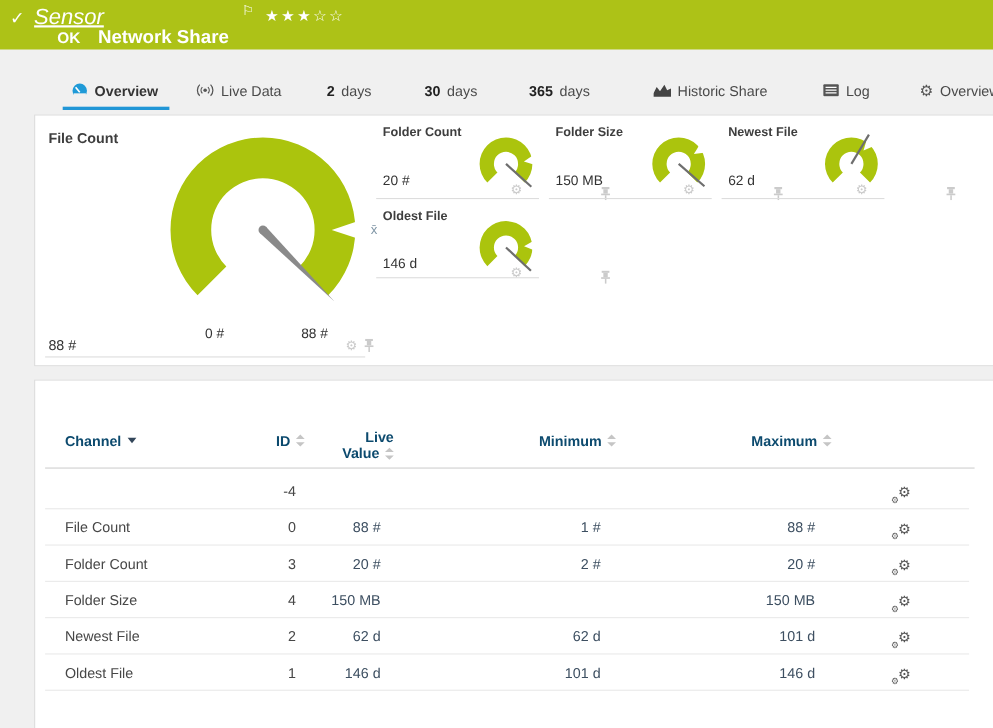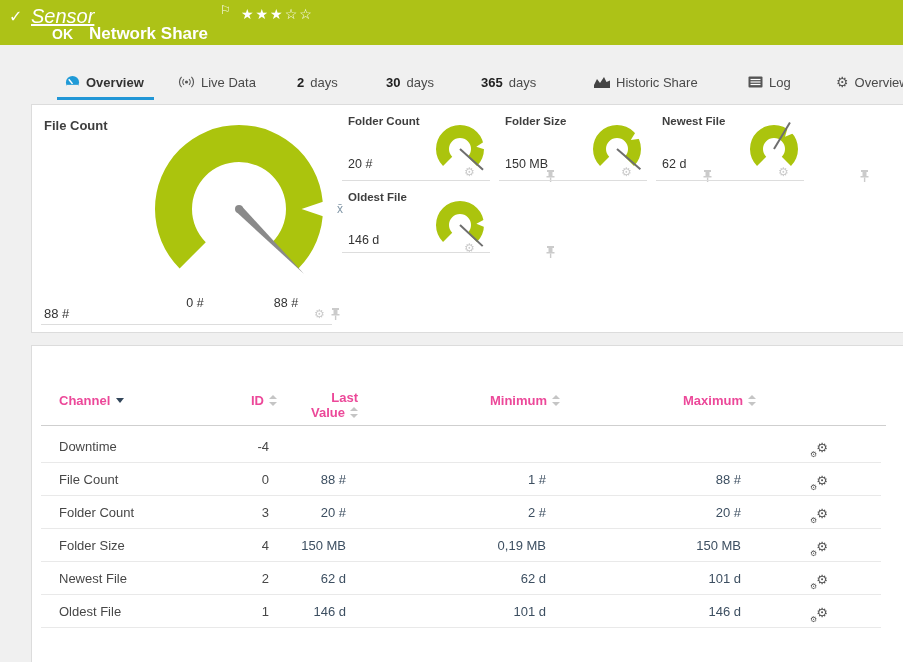--- a/index.html
+++ b/index.html
@@ -51,21 +51,21 @@
   .gcell svg { position:absolute; left:82px; top:4px; }
   .gcell .g-value { position:absolute; left:6px; top:48px; font-size:12.5px; }
   .gcell .mini-icons { position:absolute; left:122px; top:57px; }
   .gcell .sepline { left:0; bottom:0; width:148px; }
   #gcell-1 { left:310px; top:4px; }
   #gcell-2 { left:467px; top:4px; }
   #gcell-3 { left:624px; top:4px; }
   #gcell-4 { left:310px; top:80px; height:68px; }
 
   
-  .th { position:absolute; top:46px; font-size:13px; font-weight:bold; color:#ec4899; }
+  .th { position:absolute; top:46px; font-size:13px; font-weight:bold; color:#0c4a6e; }
   .th .lbl { vertical-align:middle; }
   .sort { display:inline-block; width:8px; height:13px; position:relative; margin-left:5px; vertical-align:middle; }
   .sort i { position:absolute; left:0; width:0; height:0; border-left:4px solid transparent; border-right:4px solid transparent; }
   .sort .up { top:1px; border-bottom:4px solid #c5c5c5; }
   .sort .dn { bottom:1px; border-top:4px solid #c5c5c5; }
   .sort-active { display:inline-block; width:0; height:0; border-left:4.5px solid transparent; border-right:4.5px solid transparent; border-top:5px solid #33465a; margin-left:6px; vertical-align:middle; }
   #th-channel { left:27px; }
   #th-id { left:185px; width:60px; text-align:right; }
   #th-last { left:268px; width:58px; text-align:right; top:44px; line-height:14px; }
   #th-min { left:428px; width:100px; text-align:right; }
@@ -261,33 +261,32 @@
   </div>
 
   <div class="panel" id="panel-table">
     <div class="th" id="th-channel">
       <span class="lbl">Channel</span><span class="sort-active"></span>
     </div>
     <div class="th" id="th-id">
       <span class="lbl">ID</span><span class="sort"><i class="up"></i><i class="dn"></i></span>
     </div>
     <div class="th" id="th-last">
-      <span class="lbl">Last Value</span><span class="sort"><i class="up"></i><i class="dn"></i></span>
+      <span class="lbl">Live Value</span><span class="sort"><i class="up"></i><i class="dn"></i></span>
     </div>
     <div class="th" id="th-min">
       <span class="lbl">Minimum</span><span class="sort"><i class="up"></i><i class="dn"></i></span>
     </div>
     <div class="th" id="th-max">
       <span class="lbl">Maximum</span><span class="sort"><i class="up"></i><i class="dn"></i></span>
     </div>
     <div class="sepline" id="thead-line"></div>
 
     <div id="rows">
       <div class="trow">
-        <div class="td-channel">Downtime</div>
         <div class="td-id">-4</div>
         <div class="td-last"></div>
         <div class="td-min"></div>
         <div class="td-max"></div>
         <div class="td-edit">
           <span class="gears"><span class="g1">⚙</span><span class="g2">⚙</span></span>
         </div>
       </div>
 
       <div class="trow">
@@ -309,21 +308,20 @@
         <div class="td-max">20 #</div>
         <div class="td-edit">
           <span class="gears"><span class="g1">⚙</span><span class="g2">⚙</span></span>
         </div>
       </div>
 
       <div class="trow">
         <div class="td-channel">Folder Size</div>
         <div class="td-id">4</div>
         <div class="td-last">150 MB</div>
-        <div class="td-min">0,19 MB</div>
         <div class="td-max">150 MB</div>
         <div class="td-edit">
           <span class="gears"><span class="g1">⚙</span><span class="g2">⚙</span></span>
         </div>
       </div>
 
       <div class="trow">
         <div class="td-channel">Newest File</div>
         <div class="td-id">2</div>
         <div class="td-last">62 d</div>

